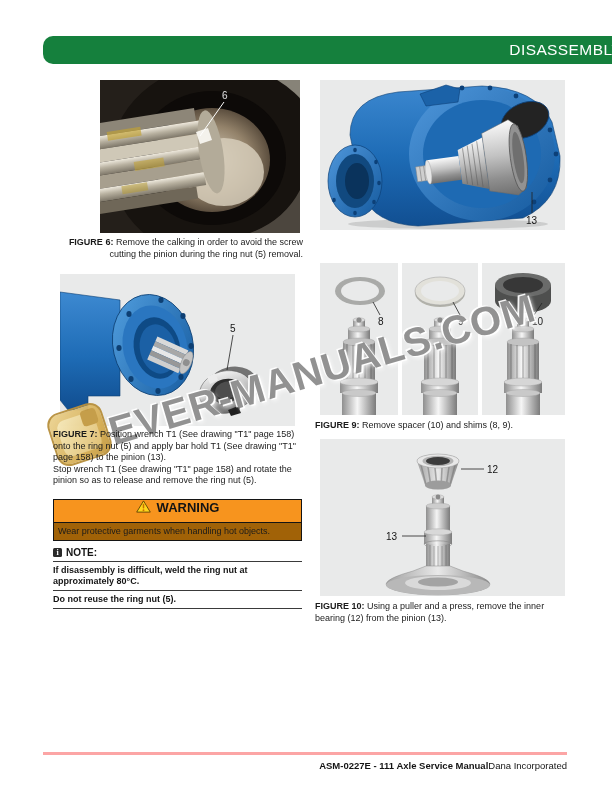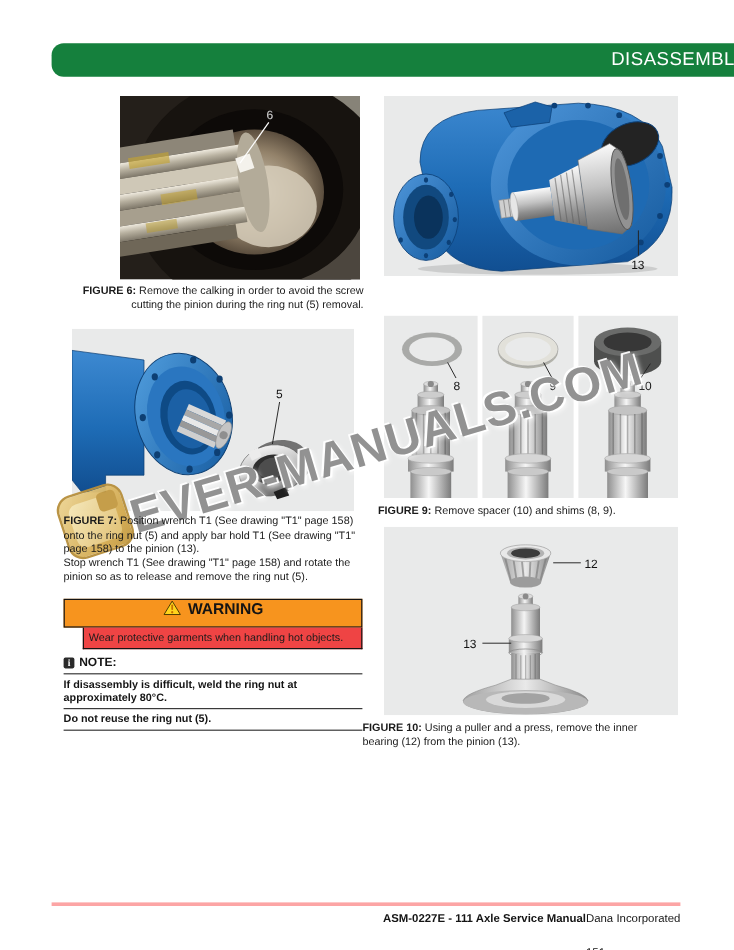--- a/index.html
+++ b/index.html
@@ -11,22 +11,22 @@
           padding-right:13px;color:#ffffff;font-size:15.5px;letter-spacing:.4px;z-index:6;border-radius:10px;}
   
   .figbox{position:absolute;z-index:1;}
   
   .caption{position:absolute;font-size:9px;line-height:11.5px;color:#1b1b1b;z-index:7;}
   .caption b{font-weight:bold;}
   
   .warn{position:absolute;left:53px;top:499px;width:249px;z-index:7;}
   .warn-head{background:#F7941E;border:1px solid #141414;height:24px;display:flex;align-items:flex-start;
              justify-content:center;gap:6px;font-weight:bold;font-size:13px;color:#141414;box-sizing:border-box;}
-  .warn-body{border:1px solid #141414;border-top:none;background:#ef4444;font-size:9px;
-             padding:3px 4px 4px 4px;box-sizing:border-box;color:#1b1b1b;margin-left:16px;}
+  .warn-body{border:1px solid #141414;border-top:none;background:#a16207;font-size:9px;
+             padding:3px 4px 4px 4px;box-sizing:border-box;color:#1b1b1b;}
   
   .note{position:absolute;left:53px;top:546px;width:249px;z-index:7;font-size:9px;color:#141414;}
   .note-head{display:flex;align-items:center;gap:4px;font-weight:bold;font-size:10px;height:12px;}
   .note-icon{display:inline-block;width:9px;height:9px;background:#2a2a2a;color:#fff;font-size:8px;
              line-height:9.5px;text-align:center;border-radius:1.5px;font-weight:bold;
              font-family:"Liberation Serif",serif;}
   .note hr{border:none;border-top:1px solid #3a3a3a;margin:3px 0 0 0;}
   .note p{margin:3px 0 0 0;font-weight:bold;line-height:11px;}
   
   .footer{position:absolute;left:43px;top:752px;width:524px;border-top:3px solid #fca5a5;
@@ -376,21 +376,21 @@
         <ellipse cx="118" cy="144" rx="33" ry="7" fill="#d9d9d9"></ellipse>
         <ellipse cx="118" cy="143" rx="20" ry="4.5" fill="#a3a3a3"></ellipse>
       </g>
       <g>
         <line x1="82" y1="97" x2="106" y2="97" stroke="#222" stroke-width=".8"></line>
         <text x="66" y="101" font-size="10" fill="#141414">13</text>
       </g>
     </svg>
   </div>
 
-  <div class="caption" style="left:302px;top:601px;width:252px;">
+  <div class="caption" style="left:315px;top:601px;width:252px;">
     <b>FIGURE 10:</b>
     <span>Using a puller and a press, remove the inner bearing (12) from the pinion (13).</span>
   </div>
 
   <div class="wm-logo">
     <div class="wm-logo-in"></div>
     <div class="wm-logo-fold"></div>
   </div>
   <div class="wm-text">EVER-MANUALS.COM</div>
 

